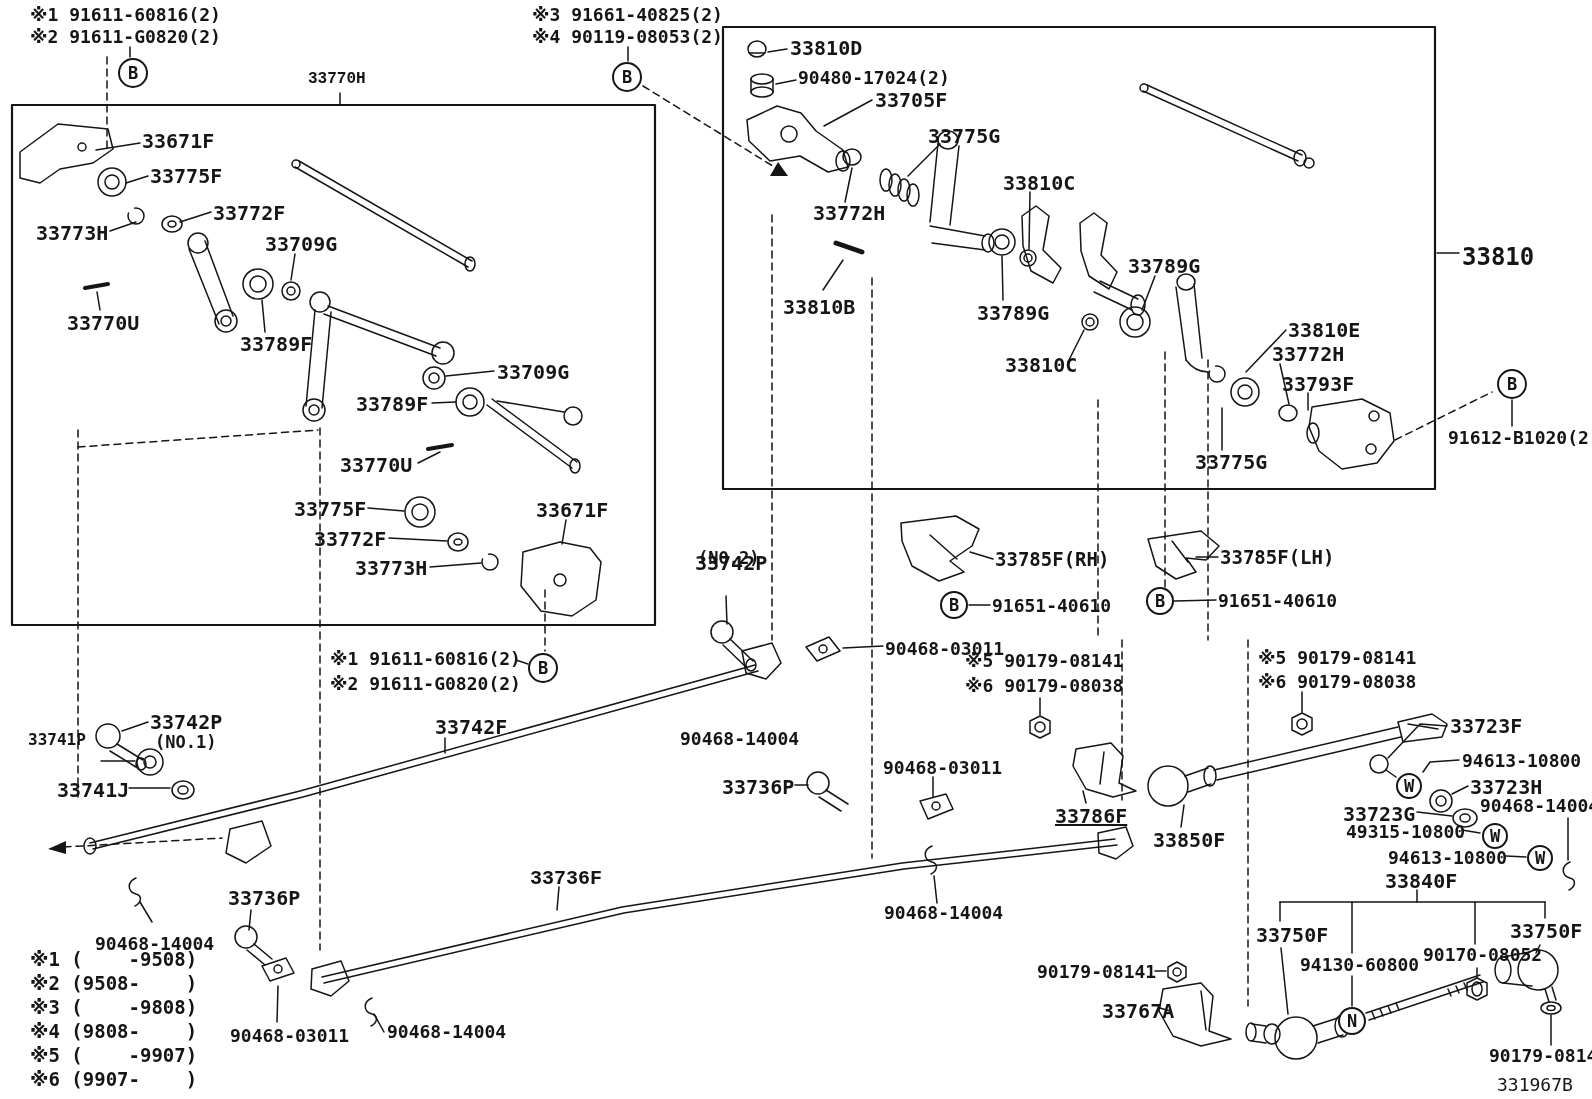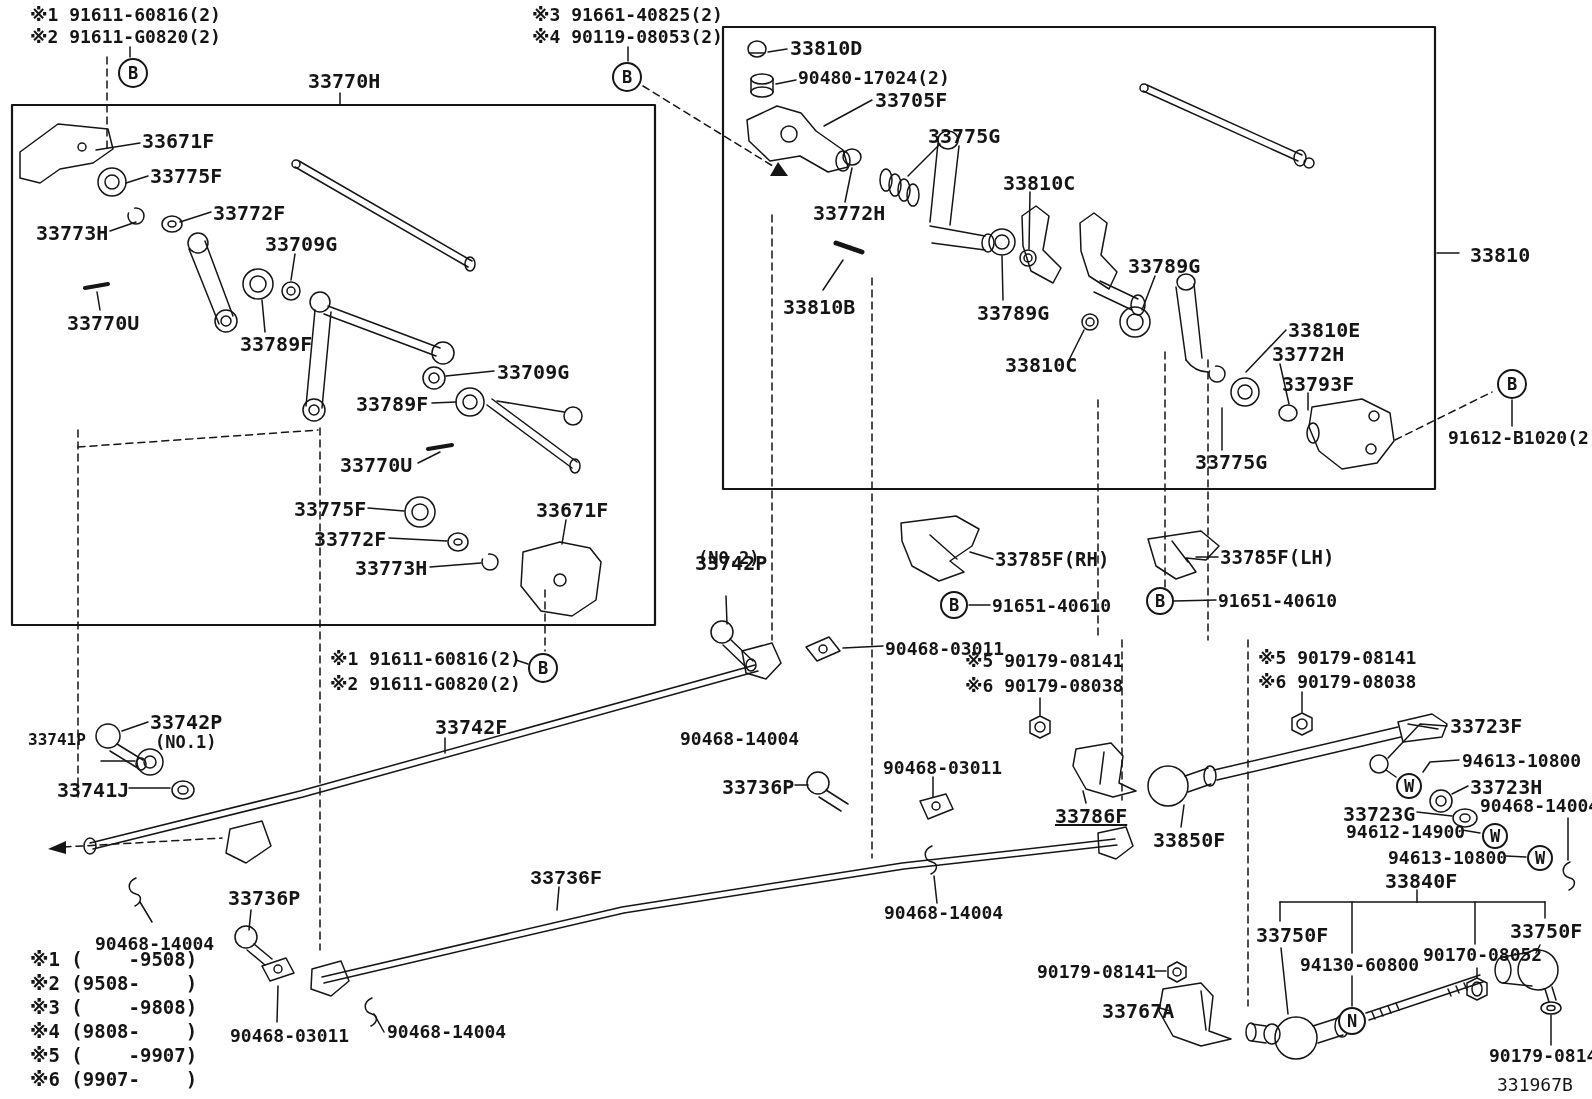--- a/index.html
+++ b/index.html
@@ -319,21 +319,21 @@
         <ellipse cx="1551" cy="1008" rx="4" ry="2.5"></ellipse>
       <path d="M1551,1015 V1045"></path>
     </g>
   </svg>
 
   <div id="labels">
       <span class="lbl" style="left: 30px; top: 6px; font-size: 18px;">※1 91611-60816(2)</span>
       <span class="lbl" style="left: 30px; top: 28px; font-size: 18px;">※2 91611-G0820(2)</span>
       <span class="lbl" style="left: 532px; top: 6px; font-size: 18px;">※3 91661-40825(2)</span>
       <span class="lbl" style="left: 532px; top: 28px; font-size: 18px;">※4 90119-08053(2)</span>
-      <span class="lbl" style="left: 308px; top: 71px; font-size: 20px;">33770H</span>
+      <span class="lbl" style="left: 308px; top: 71px; font-size: 16px; font-family: Liberation Mono, monospace;">33770H</span>
       <span class="lbl" style="left: 142px; top: 131px; font-size: 20px;">33671F</span>
       <span class="lbl" style="left: 150px; top: 166px; font-size: 20px;">33775F</span>
       <span class="lbl" style="left: 213px; top: 203px; font-size: 20px;">33772F</span>
       <span class="lbl" style="left: 36px; top: 223px; font-size: 20px;">33773H</span>
       <span class="lbl" style="left: 265px; top: 234px; font-size: 20px;">33709G</span>
       <span class="lbl" style="left: 67px; top: 313px; font-size: 20px;">33770U</span>
       <span class="lbl" style="left: 240px; top: 334px; font-size: 20px;">33789F</span>
       <span class="lbl" style="left: 497px; top: 362px; font-size: 20px;">33709G</span>
       <span class="lbl" style="left: 356px; top: 394px; font-size: 20px;">33789F</span>
       <span class="lbl" style="left: 340px; top: 455px; font-size: 20px;">33770U</span>
@@ -348,21 +348,21 @@
       <span class="lbl" style="left: 1003px; top: 173px; font-size: 20px;">33810C</span>
       <span class="lbl" style="left: 813px; top: 203px; font-size: 20px;">33772H</span>
       <span class="lbl" style="left: 783px; top: 297px; font-size: 20px;">33810B</span>
       <span class="lbl" style="left: 977px; top: 303px; font-size: 20px;">33789G</span>
       <span class="lbl" style="left: 1128px; top: 256px; font-size: 20px;">33789G</span>
       <span class="lbl" style="left: 1288px; top: 320px; font-size: 20px;">33810E</span>
       <span class="lbl" style="left: 1272px; top: 344px; font-size: 20px;">33772H</span>
       <span class="lbl" style="left: 1005px; top: 355px; font-size: 20px;">33810C</span>
       <span class="lbl" style="left: 1282px; top: 374px; font-size: 20px;">33793F</span>
       <span class="lbl" style="left: 1195px; top: 452px; font-size: 20px;">33775G</span>
-      <span class="lbl" style="left: 1462px; top: 245px; font-size: 20px; margin-left: 8px;">33810</span>
+      <span class="lbl" style="left: 1462px; top: 245px; font-size: 24px;">33810</span>
       <span class="lbl" style="left: 1448px; top: 429px; font-size: 18px;">91612-B1020(2)</span>
       <span class="lbl" style="left: 995px; top: 550px; font-size: 19px;">33785F(RH)</span>
       <span class="lbl" style="left: 992px; top: 597px; font-size: 18px;">91651-40610</span>
       <span class="lbl" style="left: 1220px; top: 548px; font-size: 19px;">33785F(LH)</span>
       <span class="lbl" style="left: 1218px; top: 592px; font-size: 18px;">91651-40610</span>
       <span class="lbl" style="left: 695px; top: 553px; font-size: 20px;">33742P</span>
       <span class="lbl" style="left: 698px; top: 550px; font-size: 17px;">(NO.2)</span>
       <span class="lbl" style="left: 330px; top: 650px; font-size: 18px;">※1 91611-60816(2)</span>
       <span class="lbl" style="left: 330px; top: 675px; font-size: 18px;">※2 91611-G0820(2)</span>
       <span class="lbl" style="left: 885px; top: 640px; font-size: 18px;">90468-03011</span>
@@ -372,21 +372,21 @@
       <span class="lbl" style="left: 883px; top: 759px; font-size: 18px;">90468-03011</span>
       <span class="lbl" style="left: 965px; top: 652px; font-size: 18px;">※5 90179-08141</span>
       <span class="lbl" style="left: 965px; top: 677px; font-size: 18px;">※6 90179-08038</span>
       <span class="lbl" style="left: 1258px; top: 649px; font-size: 18px;">※5 90179-08141</span>
       <span class="lbl" style="left: 1258px; top: 673px; font-size: 18px;">※6 90179-08038</span>
       <span class="lbl" style="left: 1450px; top: 716px; font-size: 20px;">33723F</span>
       <span class="lbl" style="left: 1462px; top: 752px; font-size: 18px;">94613-10800</span>
       <span class="lbl" style="left: 1470px; top: 777px; font-size: 20px;">33723H</span>
       <span class="lbl" style="left: 1343px; top: 804px; font-size: 20px;">33723G</span>
       <span class="lbl" style="left: 1480px; top: 797px; font-size: 18px;">90468-14004</span>
-      <span class="lbl" style="left: 1346px; top: 823px; font-size: 18px;">94612-14900</span>
+      <span class="lbl" style="left: 1346px; top: 823px; font-size: 18px;">49315-10800</span>
       <span class="lbl" style="left: 1388px; top: 849px; font-size: 18px;">94613-10800</span>
       <span class="lbl" style="left: 1385px; top: 871px; font-size: 20px;">33840F</span>
       <span class="lbl" style="left: 1055px; top: 806px; font-size: 20px; text-decoration: underline;">33786F</span>
       <span class="lbl" style="left: 1153px; top: 830px; font-size: 20px;">33850F</span>
       <span class="lbl" style="left: 150px; top: 712px; font-size: 20px;">33742P</span>
       <span class="lbl" style="left: 155px; top: 734px; font-size: 17px;">(NO.1)</span>
       <span class="lbl" style="left: 28px; top: 732px; font-size: 16px;">33741P</span>
       <span class="lbl" style="left: 57px; top: 780px; font-size: 20px;">33741J</span>
       <span class="lbl" style="left: 95px; top: 935px; font-size: 18px;">90468-14004</span>
       <span class="lbl" style="left: 228px; top: 888px; font-size: 20px;">33736P</span>

